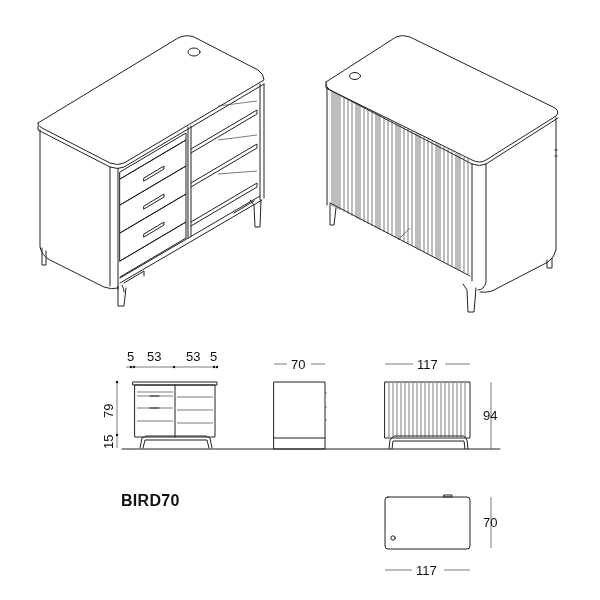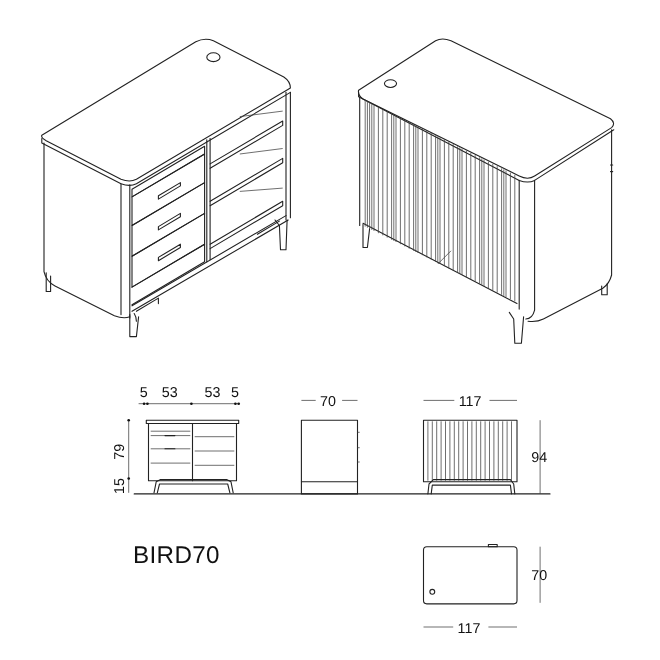--- a/index.html
+++ b/index.html
@@ -2,21 +2,21 @@
 <html><head>
 <meta charset="utf-8">
 <style>
   html, body { margin: 0; padding: 0; background: #ffffff; }
   body { width: 600px; height: 600px; position: relative; overflow: hidden;
          font-family: "Liberation Sans", sans-serif; color: #111; }
   svg { position: absolute; left: 0; top: 0; }
   .ln { fill: none; stroke: #222; stroke-width: 1; stroke-linejoin: round; stroke-linecap: round; }
   .lt { fill: none; stroke: #444; stroke-width: 0.7; }
   .dim { font-family: "Liberation Sans", sans-serif; font-size: 13px; fill: #111; }
-  .title { position: absolute; left: 121px; top: 492px; font-size: 22px; font-weight: normal;
+  .title { position: absolute; left: 121px; top: 492px; font-size: 16px; font-weight: bold;
            letter-spacing: 0.3px; font-family: "Liberation Sans", sans-serif; }
 </style>
 </head>
 <body>
 
 <svg width="600" height="600" viewBox="0 0 600 600">
 
   <g>
 
     <path class="ln" d="M38,123 L178,38 Q186,34 194,37 L258,70 Q264,74 264,80 L124,163 Q118,166 110,163 L42,128 Q37,125 38,123 Z"></path>

